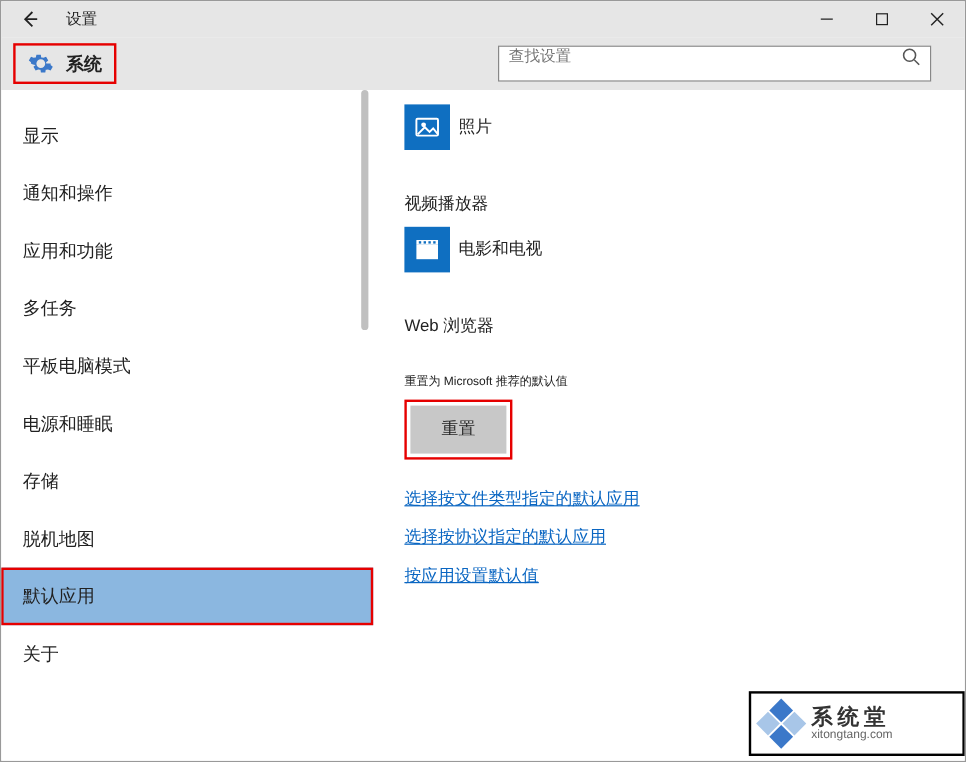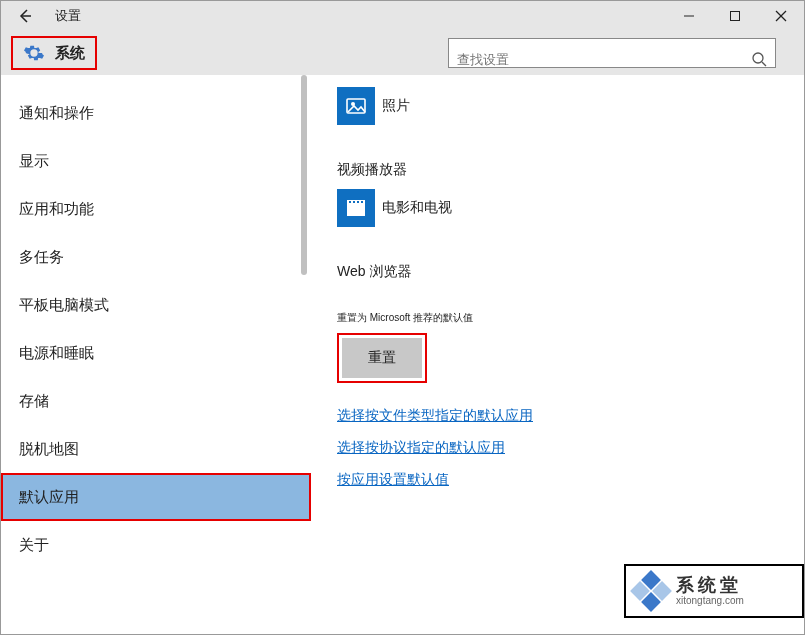--- a/index.html
+++ b/index.html
@@ -8,21 +8,21 @@
 .titlebar { height: 30px; background: #e6e6e6; display: flex; align-items: center; padding-left: 12px; }
 .titlebar .back { width: 24px; height: 24px; display: flex; align-items: center; justify-content: center; cursor: pointer; }
 .titlebar .title { margin-left: 18px; font-size: 13px; color: #222; }
 .titlebar .winbtns { margin-left: auto; display: flex; }
 .titlebar .winbtn { width: 46px; height: 30px; display: flex; align-items: center; justify-content: center; cursor: pointer; font-size: 14px; }
 
 .toolbar { height: 44px; background: #e6e6e6; display: flex; align-items: center; padding: 0 28px 0 10px; }
 .syslabel { display: flex; align-items: center; gap: 10px; border: 2px solid #e60000; padding: 4px 10px; }
 .syslabel .gear { width: 22px; height: 22px; display: flex; align-items: center; justify-content: center; color: #3b78c9; }
 .syslabel span.txt { font-size: 15px; font-weight: 600; color: #222; }
-.searchbox { margin-left: auto; width: 328px; height: 30px; border: 1px solid #888; background: #fff; display: flex; align-items: flex-end; padding: 0 8px; }
+.searchbox { margin-left: auto; width: 361px; height: 30px; border: 1px solid #888; background: #fff; display: flex; align-items: flex-start; padding: 0 8px; }
 .searchbox input { border: none; outline: none; flex: 1; font-size: 13px; background: transparent; }
 .searchbox .sicon { color: #555; }
 
 .contentwrap { display: flex; height: calc(100% - 74px); background: #fff; position: relative; }
 
 .sidebar { width: 310px; padding-top: 14px; position: relative; }
 .sidebar .track { position: absolute; right: 0; top: 0; bottom: 0; width: 20px; }
 .sidebar .thumb { position: absolute; right: 4px; top: 0; width: 6px; height: 200px; background: #c0c0c0; border-radius: 3px; }
 .sidebar-item { height: 48px; display: flex; align-items: center; padding-left: 18px; font-size: 15px; color: #222; cursor: pointer; }
 .sidebar-item.selected { background: #8bb7e0; }
@@ -34,21 +34,21 @@
 .appicon { width: 38px; height: 38px; background: #0f6fc1; display: flex; align-items: center; justify-content: center; color: #fff; }
 .appname { font-size: 14px; color: #222; }
 
 .reset-label { font-size: 10px; color: #222; margin-top: 30px; margin-bottom: 8px; }
 .reset-btn-wrap { display: inline-block; border: 2px solid #e60000; padding: 3px; }
 .reset-btn { width: 80px; height: 40px; background: #c8c8c8; border: none; font-size: 14px; color: #222; cursor: pointer; }
 
 .linklist { margin-top: 24px; }
 .linkitem { color: #0a66c2; font-size: 14px; margin: 14px 0; cursor: pointer; text-decoration: underline; }
 
-.watermark { position: absolute; right: 0; bottom: 16px; width: 180px; height: 54px; border: 2px solid #000; background: #fff; display: flex; align-items: center; padding: 4px 8px; gap: 8px; }
+.watermark { position: absolute; right: 0; bottom: 4px; width: 180px; height: 54px; border: 2px solid #000; background: #fff; display: flex; align-items: center; padding: 4px 8px; gap: 8px; }
 .watermark .dia { width: 34px; height: 34px; position: relative; }
 .watermark .dia .d { position: absolute; width: 14px; height: 14px; background: #3b78c9; transform: rotate(45deg); }
 .watermark .dia .d.light { background: #a8c6e8; }
 .watermark .wmtxt { display: flex; flex-direction: column; line-height: 1.1; }
 .watermark .wmtxt .cn { font-size: 18px; font-weight: 600; color: #333; letter-spacing: 4px; }
 .watermark .wmtxt .url { font-size: 10px; color: #666; }
 
 svg { display: block; }
 </style>
 </head>
@@ -98,24 +98,24 @@
           <circle cx="7" cy="7" r="5" stroke="#555" stroke-width="1.3" fill="none"></circle>
           <line x1="11" y1="11" x2="15" y2="15" stroke="#555" stroke-width="1.3"></line>
         </svg>
     </span>
   </div>
 </div>
 
 <div class="contentwrap">
   <div class="sidebar">
     <div class="sidebar-item">
-        <span>通知和操作</span>
+        <span>显示</span>
       </div>
     <div class="sidebar-item">
-        <span>显示</span>
+        <span>通知和操作</span>
       </div>
     <div class="sidebar-item">
         <span>应用和功能</span>
       </div>
     <div class="sidebar-item">
         <span>多任务</span>
       </div>
     <div class="sidebar-item">
         <span>平板电脑模式</span>
       </div>

